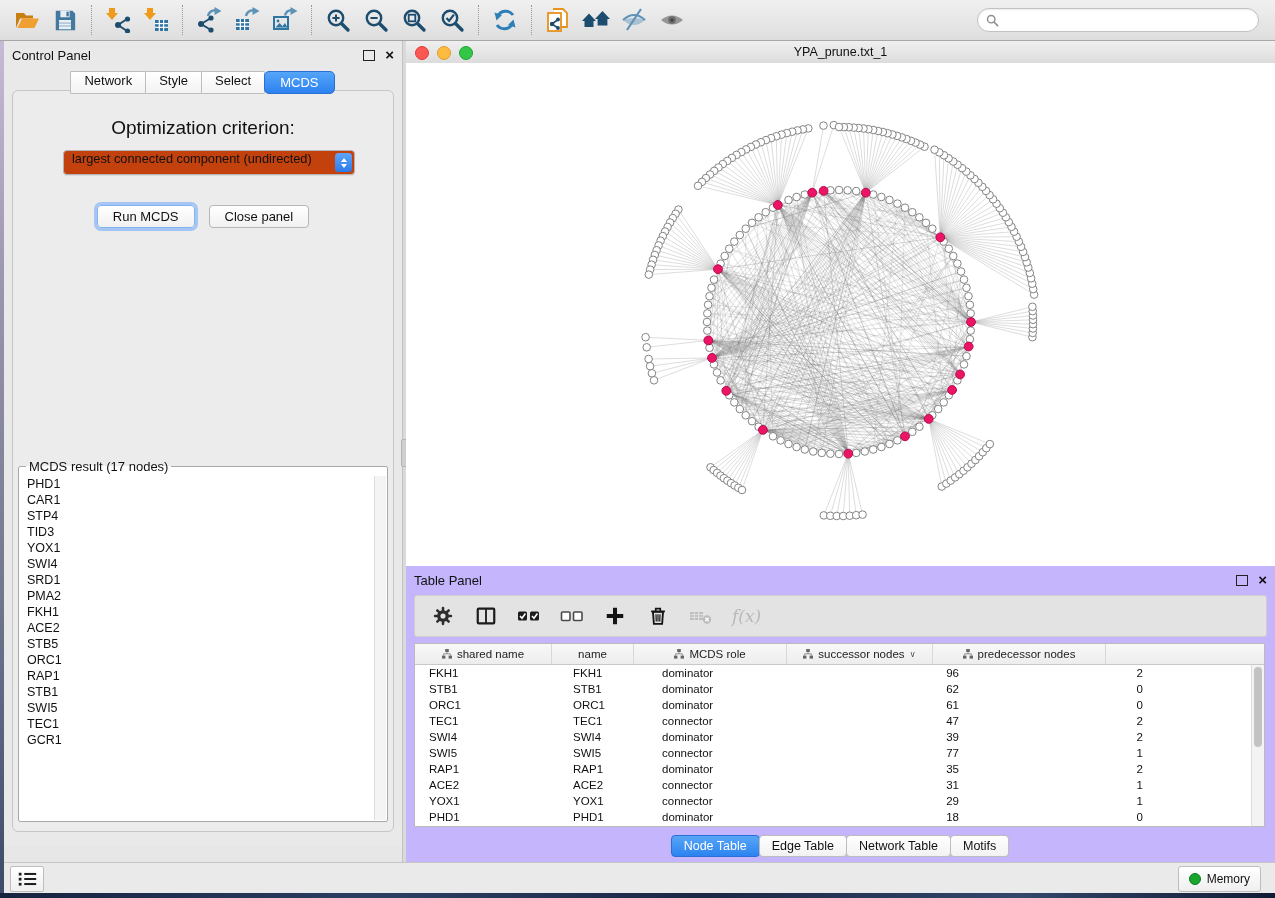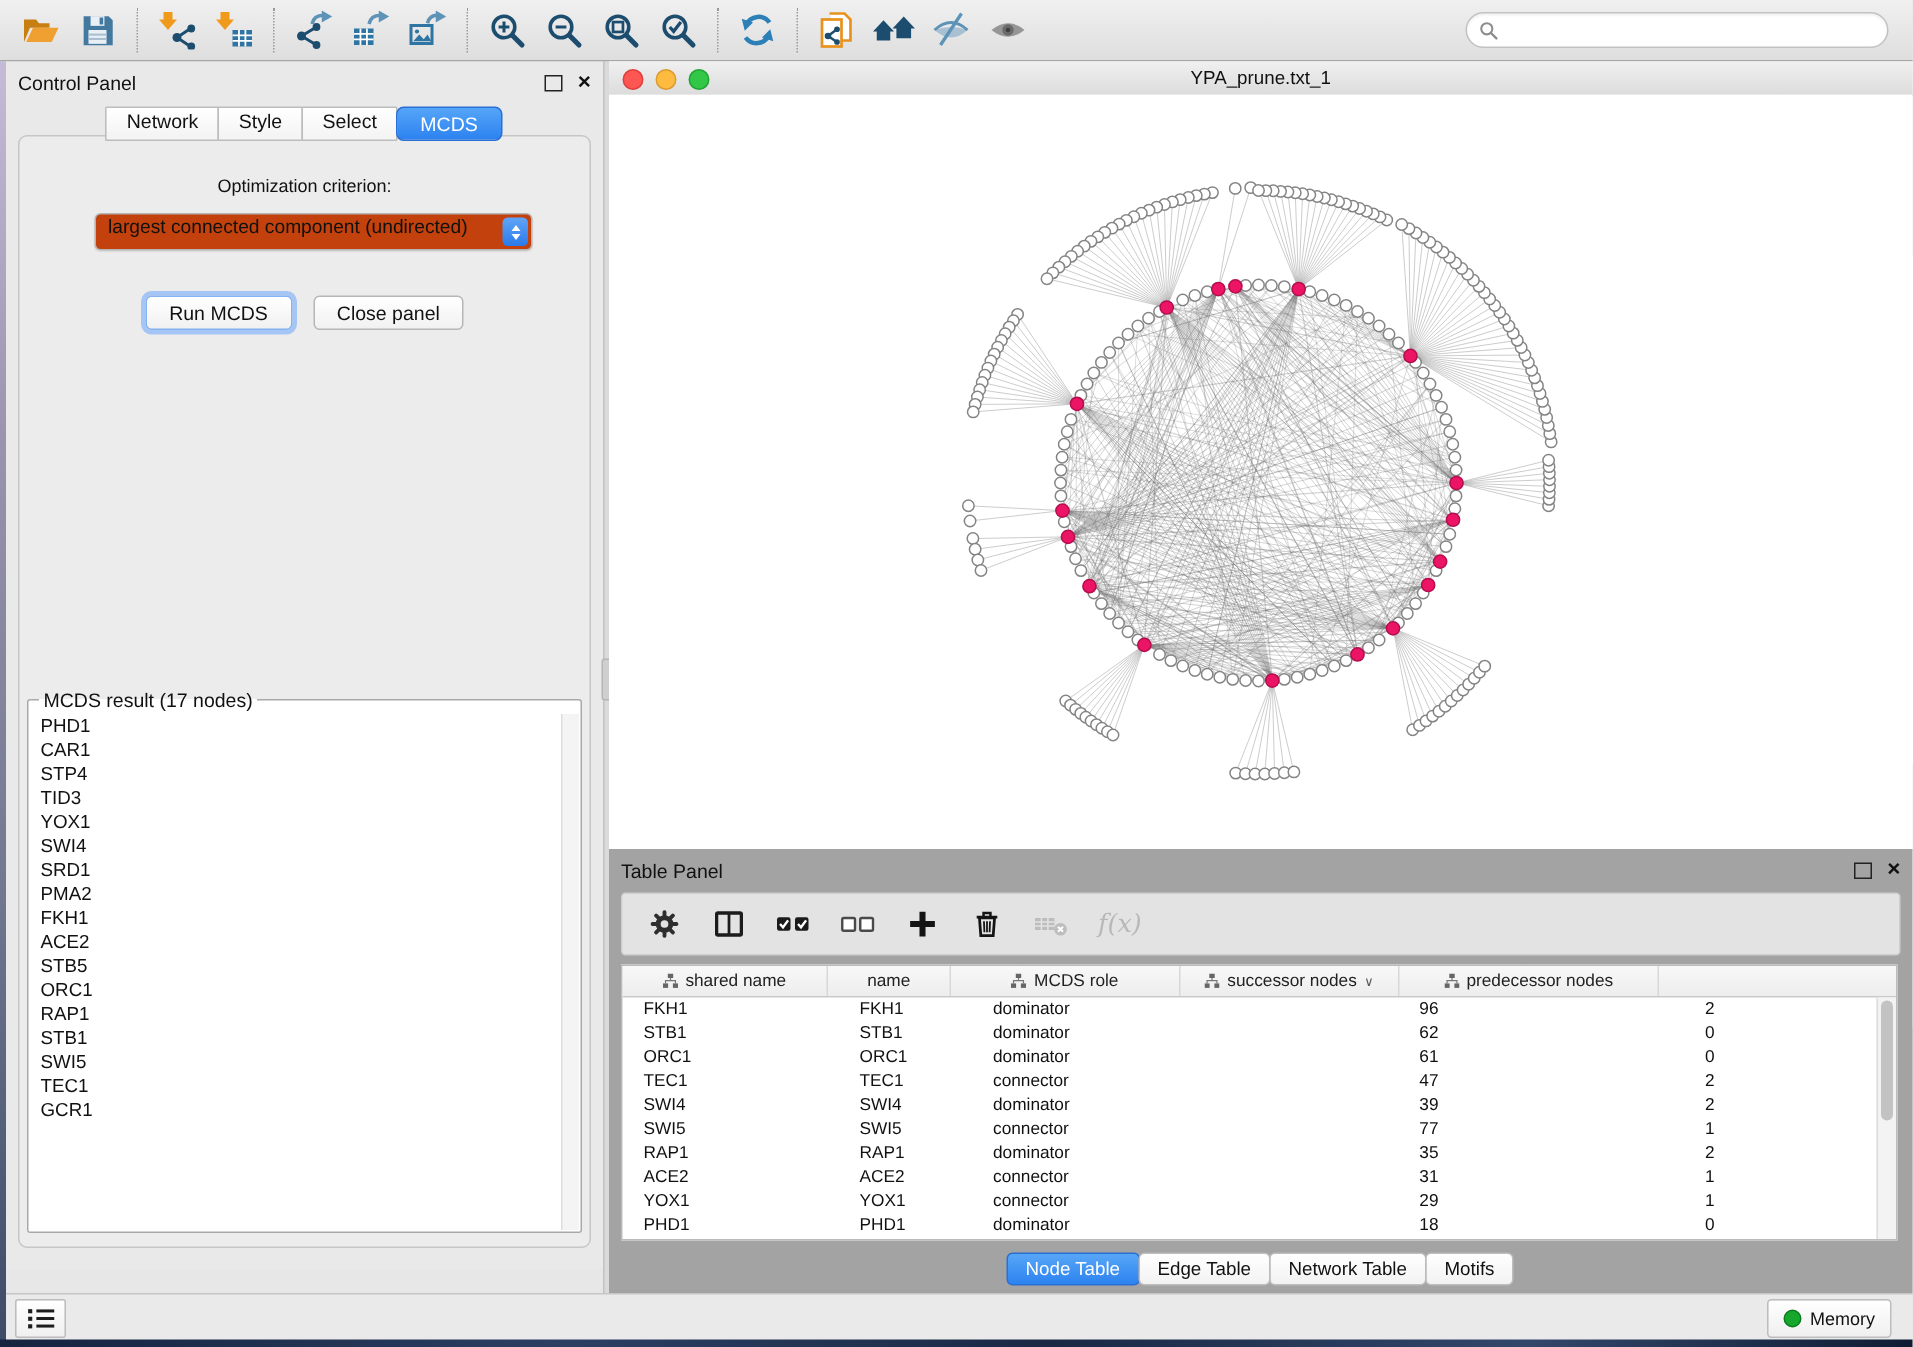--- a/index.html
+++ b/index.html
@@ -22,21 +22,21 @@
   .panel-titlebar .title{flex:1;}
   .pt-icons{display:flex;align-items:center;gap:10px;}
   .float-box{width:10px;height:9px;border:1.6px solid #222;display:inline-block;}
   .close-x{font-size:15px;font-weight:bold;line-height:10px;cursor:default;}
   .ctab-row{position:relative;z-index:2;display:flex;justify-content:center;margin-top:4px;}
   .ctab{background:linear-gradient(#ffffff,#f3f3f3);border:1px solid #bdbdbd;padding:1px 13px;font-size:13px;
         margin-left:-1px;border-radius:1px;color:#111;}
   .ctab.sel{background:linear-gradient(#55a5f8,#2c82f0);border-color:#2a6fd2;color:#fff;border-radius:5px;padding:3px 15px;}
   .cp-body{position:absolute;left:8px;right:8px;top:49px;bottom:14px;background:#ececec;
            border:1px solid #c6c6c6;border-radius:6px;}
-  .opt-label{text-align:center;margin-top:26px;font-size:12px;}
+  .opt-label{text-align:center;margin-top:26px;font-size:19px;}
   .combo{margin:11px 38px 0 50px;height:23px;background:#c2410c;border:1px solid #b5b5b5;border-radius:4px;
          display:flex;align-items:flex-start;box-shadow:0 1px 1px rgba(0,0,0,.08);}
   .combo-text{flex:1;font-size:12.8px;padding-left:8px;white-space:nowrap;}
   .stepper{width:17px;height:19px;margin:2px;background:linear-gradient(#61a5f9,#2b7ae9);border-radius:3.5px;
            display:flex;flex-direction:column;align-items:center;justify-content:center;gap:2px;}
   .tri-up{width:0;height:0;border-left:3.5px solid transparent;border-right:3.5px solid transparent;border-bottom:4.5px solid #fff;}
   .tri-down{width:0;height:0;border-left:3.5px solid transparent;border-right:3.5px solid transparent;border-top:4.5px solid #fff;}
   .btn-row{display:flex;justify-content:center;gap:14px;margin-top:13px;}
   .mac-btn{font-family:"Liberation Sans",sans-serif;font-size:13px;padding:3px 15px;background:linear-gradient(#ffffff,#f1f1f1);
            border:1px solid #b6b6b6;border-radius:4px;color:#111;margin-top:17px;}
@@ -53,21 +53,21 @@
   .h-split{left:406px;right:0;top:553px;height:13px;background:#e6e6e6;border-top:1px solid #cacaca;border-bottom:1px solid #cacaca;}
   .h-handle{position:absolute;left:50%;top:3px;width:16px;height:6px;background:#d2d2d2;border:1px solid #b8b8b8;border-radius:2px;}
   
   .network-window{left:406px;right:0;top:41px;height:644px;background:#fff;}
   .net-titlebar{height:22px;background:linear-gradient(#f0f0f0,#dcdcdc);border-bottom:1px solid #b5b5b5;position:relative;
                 display:flex;align-items:center;justify-content:center;font-size:12.5px;}
   .lights{position:absolute;left:9px;top:5px;display:flex;gap:8px;}
   .light{width:12px;height:12px;border-radius:50%;}
   .net-canvas{position:absolute;left:0;right:0;top:22px;bottom:0;background:#fff;overflow:hidden;}
   
-  .table-panel{left:406px;right:0;top:566px;bottom:36px;background:#a3a3a3;}
+  .table-panel{left:406px;right:0;top:566px;bottom:36px;background:#c4b5fd;}
   .tp-toolbar{margin:3px 8px 6px 8px;height:40px;background:#e3e3e3;border:1px solid #cfcfcf;border-radius:3px;
               display:flex;align-items:center;gap:19px;padding-left:16px;}
   .tp-ic{display:flex;align-items:center;justify-content:center;width:24px;height:24px;}
   .fx{font-family:"DejaVu Serif",serif;font-style:italic;font-size:17px;color:#b8b8b8;}
   .table-wrap{position:relative;margin:0 10px 0 8px;background:#fff;border:1px solid #bbb;height:182px;overflow:hidden;}
   .thead{display:flex;height:20px;background:linear-gradient(#f8f8f8,#ededed);border-bottom:1px solid #c9c9c9;}
   .th{display:flex;align-items:center;justify-content:center;gap:5px;border-right:1px solid #d8d8d8;
       font-size:11.5px;color:#222;position:relative;}
   .sort-v{font-size:8.5px;color:#555;}
   .tr{display:flex;height:16px;}

